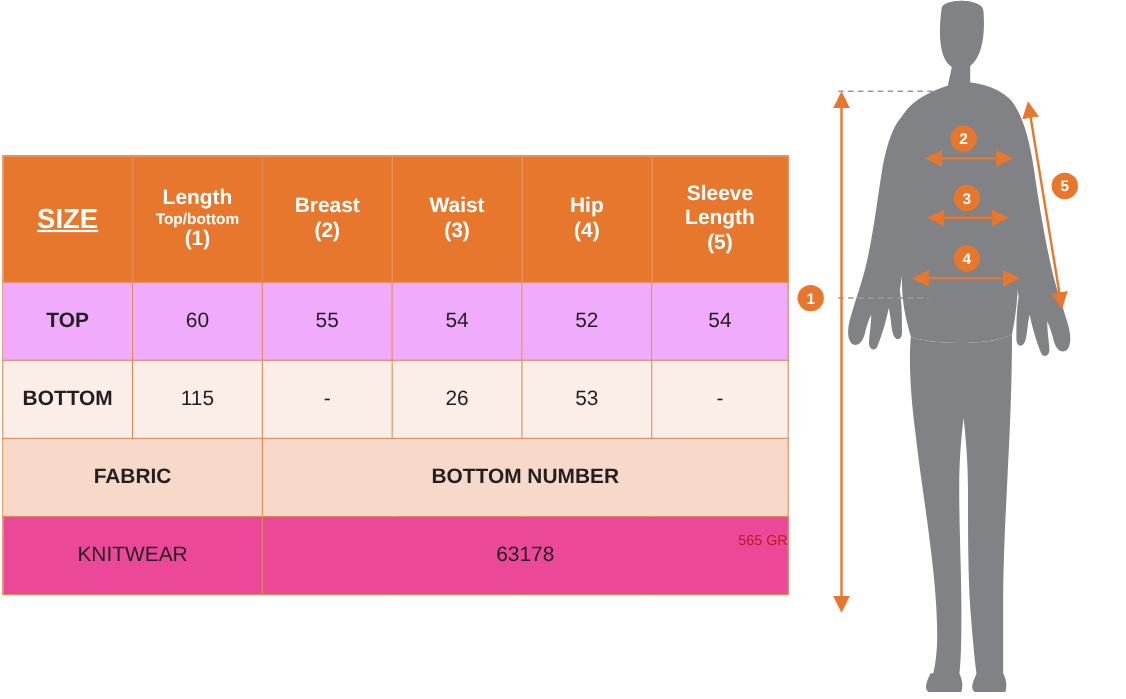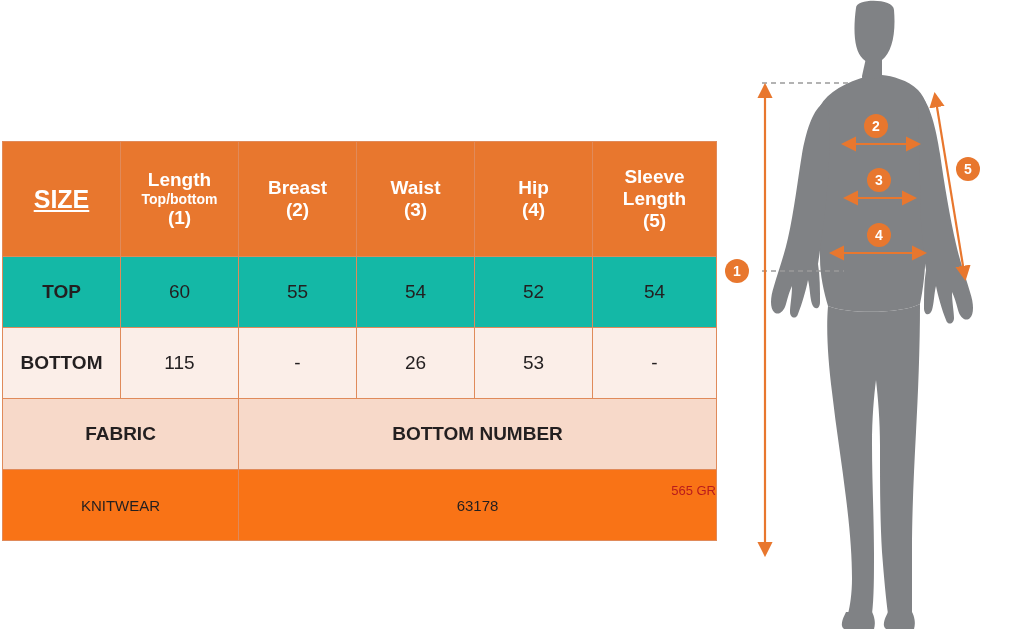--- a/index.html
+++ b/index.html
@@ -49,21 +49,21 @@
     font-size: 14px;
     font-weight: bold;
   }
   .hdr-main {
     display: block;
     font-size: 19px;
     font-weight: bold;
   }
 
   .row-top td {
-    background: #14b8a6;
+    background: #f0abfc;
     height: 58px;
     font-size: 19px;
   }
   .row-bottom td {
     background: #fbeee8;
     height: 58px;
     font-size: 19px;
     margin-top: 12px;
   }
   .rowlabel {
@@ -71,23 +71,23 @@
     font-size: 19px;
   }
 
   .row-section td {
     background: #f7d9c9;
     height: 58px;
     font-size: 19px;
     font-weight: bold;
   }
   .row-values td {
-    background: #f97316;
-    height: 58px;
-    font-size: 15px;
+    background: #ec4899;
+    height: 58px;
+    font-size: 19px;
   }
 
   .weight-note {
     position: absolute;
     left: 600px;
     top: 483px;
     width: 116px;
     text-align: right;
     font-size: 13px;
     color: #b91c1c;

